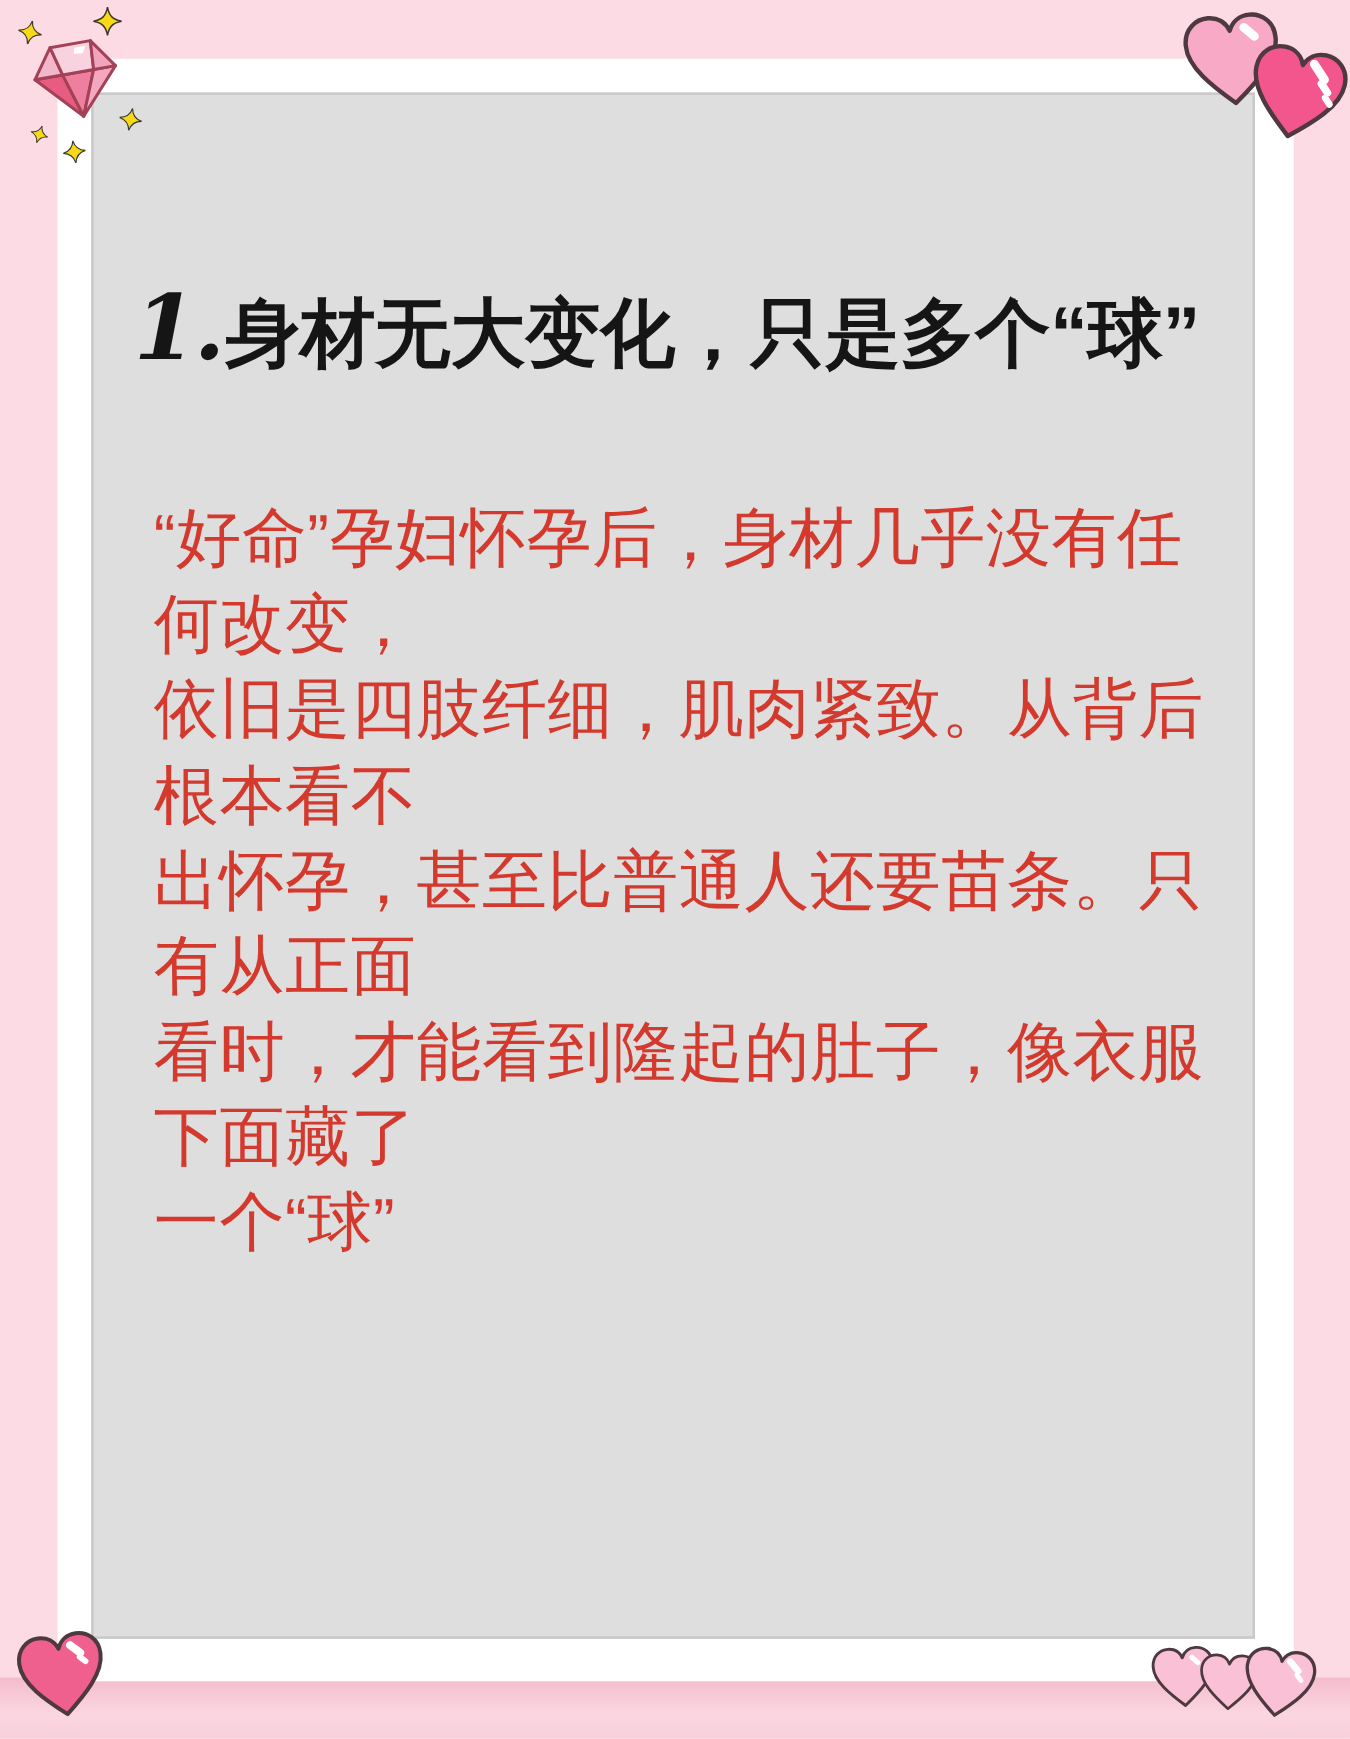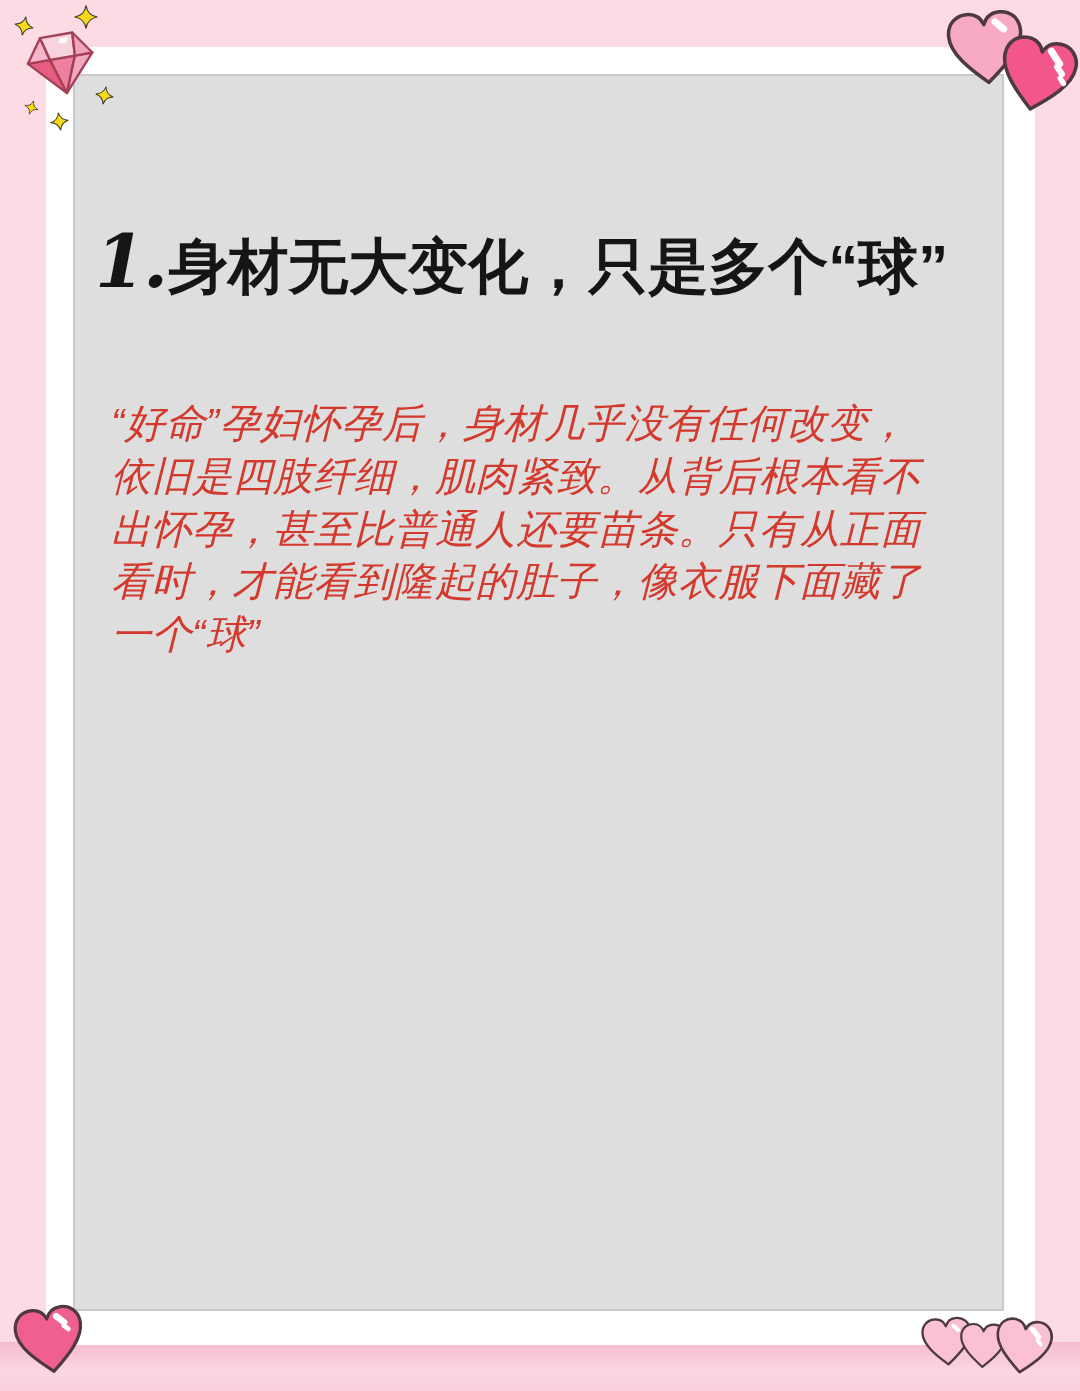--- a/index.html
+++ b/index.html
@@ -15,47 +15,46 @@
   }
   .frame{
     position:absolute;left:46px;top:47px;width:989px;height:1298px;
     background:var(--frame,#ffffff);
   }
   .card{
     position:absolute;left:27px;top:27px;right:31px;bottom:34px;
     background:var(--card,#dedede);
     border:2px solid #c9c9c9;
     box-sizing:border-box;
-    padding:143px 20px 0 20px;
+    padding:143px 20px 0 32px;
   }
   .heading{
     margin:0;
     font-size:60px;
     line-height:1.2;
     font-weight:900;
     color:var(--heading,#151515);
     letter-spacing:0px;
     white-space:nowrap;
   }
   .heading .num{
     font-family:"DejaVu Serif",serif;
     font-style:italic;
     font-size:72px;
     font-weight:900;
     letter-spacing:-2px;
     padding-right:2px;
   }
   .body-text{
-    font-size:40px;
+    font-size:52px;
     line-height:1.315;
     letter-spacing:0.5px;
     color:var(--body-red,#d4392d);
     white-space:pre-line;
     margin:0 6px 0 16px;
-    font-style:italic;
   }
   .sec1 .body-text{margin-top:92px;}
   .sec2{margin-top:118px;}
   .sec2 .body-text{margin-top:86px;}
   .deco{position:absolute;z-index:10;}
   svg{display:block;}
 </style>
 </head>
 <body>
 

